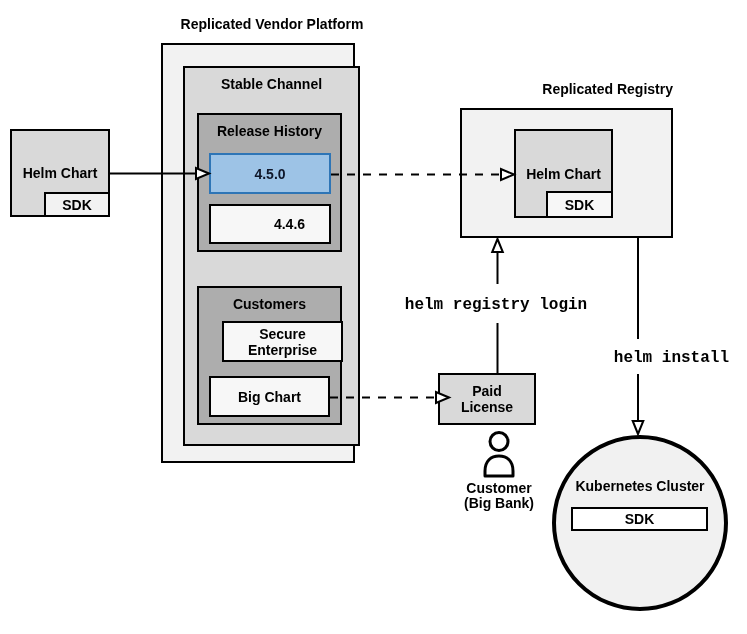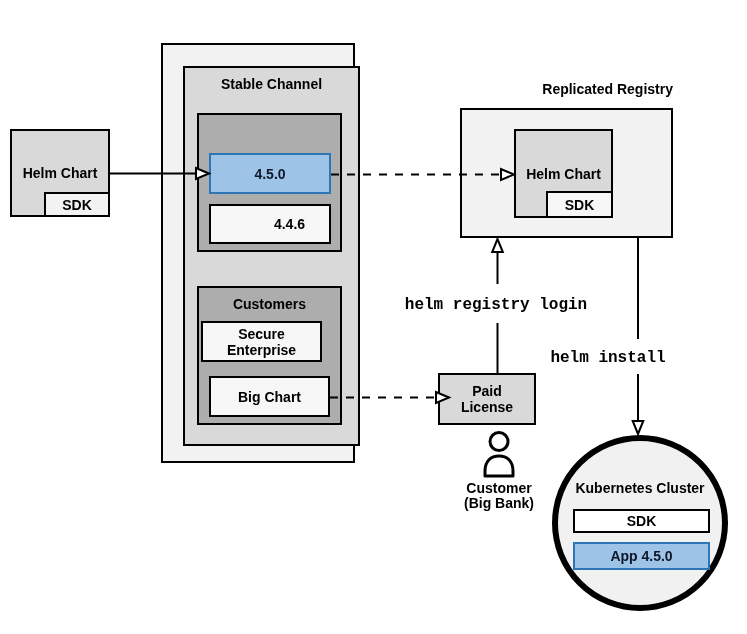--- a/index.html
+++ b/index.html
@@ -35,55 +35,57 @@
   .fill-item   { background: #F7F7F7; }
   .fill-sdkl   { background: #F2F2F2; }
   .fill-white  { background: #FFFFFF; }
   .blue-box {
     background: #9DC3E6;
     border: 2px solid #2E75B6;
     color: #0f172a;
   }
   .circle {
     position: absolute;
-    border: 6px solid #000000;
+    border: 4px solid #000000;
     border-radius: 50%;
     background: #F1F1F1;
   }
   svg.overlay {
     position: absolute;
     left: 0; top: 0;
     width: 747px; height: 634px;
     pointer-events: none;
     z-index: 10;
   }
 </style>
 </head>
 <body>
 
 <div class="canvas">
 
+  <div class="title" style="left:161px; top:16px; width:222px;">Replicated Vendor Platform</div>
 
   <div class="box fill-outer" style="left:161px; top:43px; width:194px; height:420px;">
 
     <div class="box fill-mid" style="left:20px; top:21px; width:177px; height:380px;">
       <div class="lbl toplabel">Stable Channel</div>
 
       <div class="box fill-dark" style="left:12px; top:45px; width:145px; height:139px;">
+        <div class="lbl toplabel">Release History</div>
         <div class="box blue-box flexc" style="left:10px; top:38px; width:122px; height:41px;">
           <span class="lbl">4.5.0</span>
         </div>
         <div class="box fill-item flexc" style="left:10px; top:89px; width:122px; height:40px;padding-left:39px;">
           <span class="lbl">4.4.6</span>
         </div>
       </div>
 
       <div class="box fill-dark" style="left:12px; top:218px; width:145px; height:139px;">
         <div class="lbl toplabel">Customers</div>
-        <div class="box fill-item flexc" style="left:2px; top:33px; width:121px; height:41px;">
+        <div class="box fill-item flexc" style="left:23px; top:33px; width:121px; height:41px;">
           <span class="lbl pre">Secure
 Enterprise</span>
         </div>
         <div class="box fill-item flexc" style="left:10px; top:88px; width:121px; height:41px;">
           <span class="lbl">Big Chart</span>
         </div>
       </div>
     </div>
   </div>
 
@@ -107,29 +109,26 @@
 
   <div class="box fill-mid flexc" style="left:438px; top:373px; width:98px; height:52px;">
     <span class="lbl pre">Paid
 License</span>
   </div>
 
   <div class="lbl pre abs" style="left:449px; top:481px; width:100px; line-height:15px;">Customer
 (Big Bank)</div>
 
   <div class="mono" style="left:396px; top:296px; width:200px;">helm registry login</div>
-  <div class="mono" style="left:508px; top:349px; width:200px;">helm install</div>
+  <div class="mono" style="left:529px; top:349px; width:200px;text-align:right;">helm install</div>
 
   <div class="circle" style="left:552px; top:435px; width:176px; height:176px;">
     <div class="lbl abs" style="left:0; right:0; top:39px;">Kubernetes Cluster</div>
     <div class="box fill-white flexc" style="left:15px; top:68px; width:137px; height:24px;">
       <span class="lbl">SDK</span>
-    </div>
-    <div class="box blue-box flexc" style="left:15px; top:101px; width:137px; height:28px;">
-      <span class="lbl">App 4.5.0</span>
     </div>
   </div>
 
   <svg class="overlay" viewBox="0 0 747 634">
 
     <g>
       <line x1="110" y1="173.5" x2="196" y2="173.5" stroke="#000" stroke-width="2"></line>
       <polygon points="209,173.5 196,168 196,179" fill="#fff" stroke="#000" stroke-width="2"></polygon>
     </g>
 

